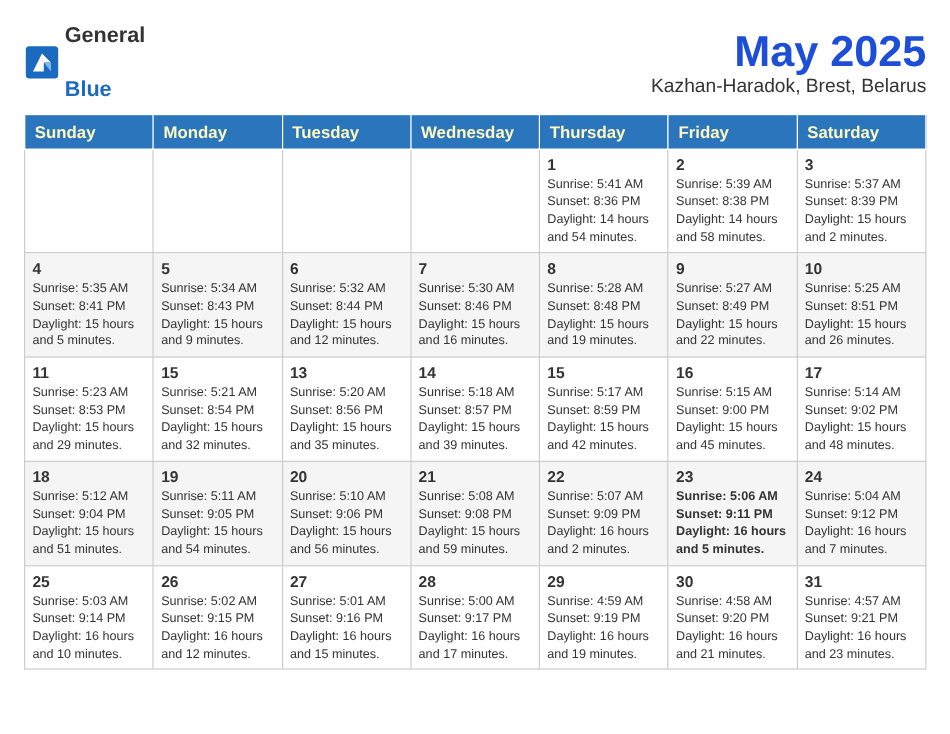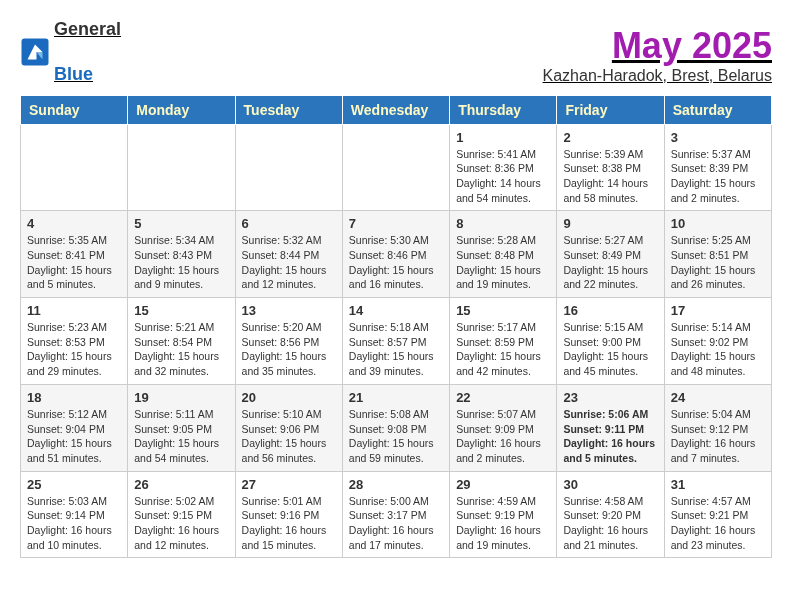--- a/index.html
+++ b/index.html
@@ -6,23 +6,22 @@
     body {
       font-family: Arial, sans-serif;
       background: #fff;
       width: 792px;
       min-height: 612px;
       padding: 20px;
     }
     .header {
       display: flex;
       justify-content: space-between;
-      align-items: flex-end;
+      align-items: center;
       margin-bottom: 10px;
-      text-decoration: underline;
     }
     .logo {
       display: flex;
       align-items: center;
       gap: 4px;
     }
     .logo-text {
       display: flex;
       flex-direction: column;
       line-height: 1.1;
@@ -41,21 +40,21 @@
     .logo-icon {
       width: 30px;
       height: 30px;
     }
     .title-block {
       text-align: right;
     }
     .month-year {
       font-size: 36px;
       font-weight: bold;
-      color: #a21caf;
+      color: #1d4ed8;
     }
     .location {
       font-size: 16px;
       color: #333;
     }
     .calendar {
       width: 100%;
       border-collapse: collapse;
     }
     .calendar th {
@@ -328,21 +327,21 @@
         <td>
           <span class="day-number">27</span>
           <div class="day-info" style="white-space: pre-line;">Sunrise: 5:01 AM
 Sunset: 9:16 PM
 Daylight: 16 hours
 and 15 minutes.</div>
         </td>
         <td>
           <span class="day-number">28</span>
           <div class="day-info" style="white-space: pre-line;">Sunrise: 5:00 AM
-Sunset: 3:17 PM
+Sunset: 9:17 PM
 Daylight: 16 hours
 and 17 minutes.</div>
         </td>
         <td>
           <span class="day-number">29</span>
           <div class="day-info" style="white-space: pre-line;">Sunrise: 4:59 AM
 Sunset: 9:19 PM
 Daylight: 16 hours
 and 19 minutes.</div>
         </td>

